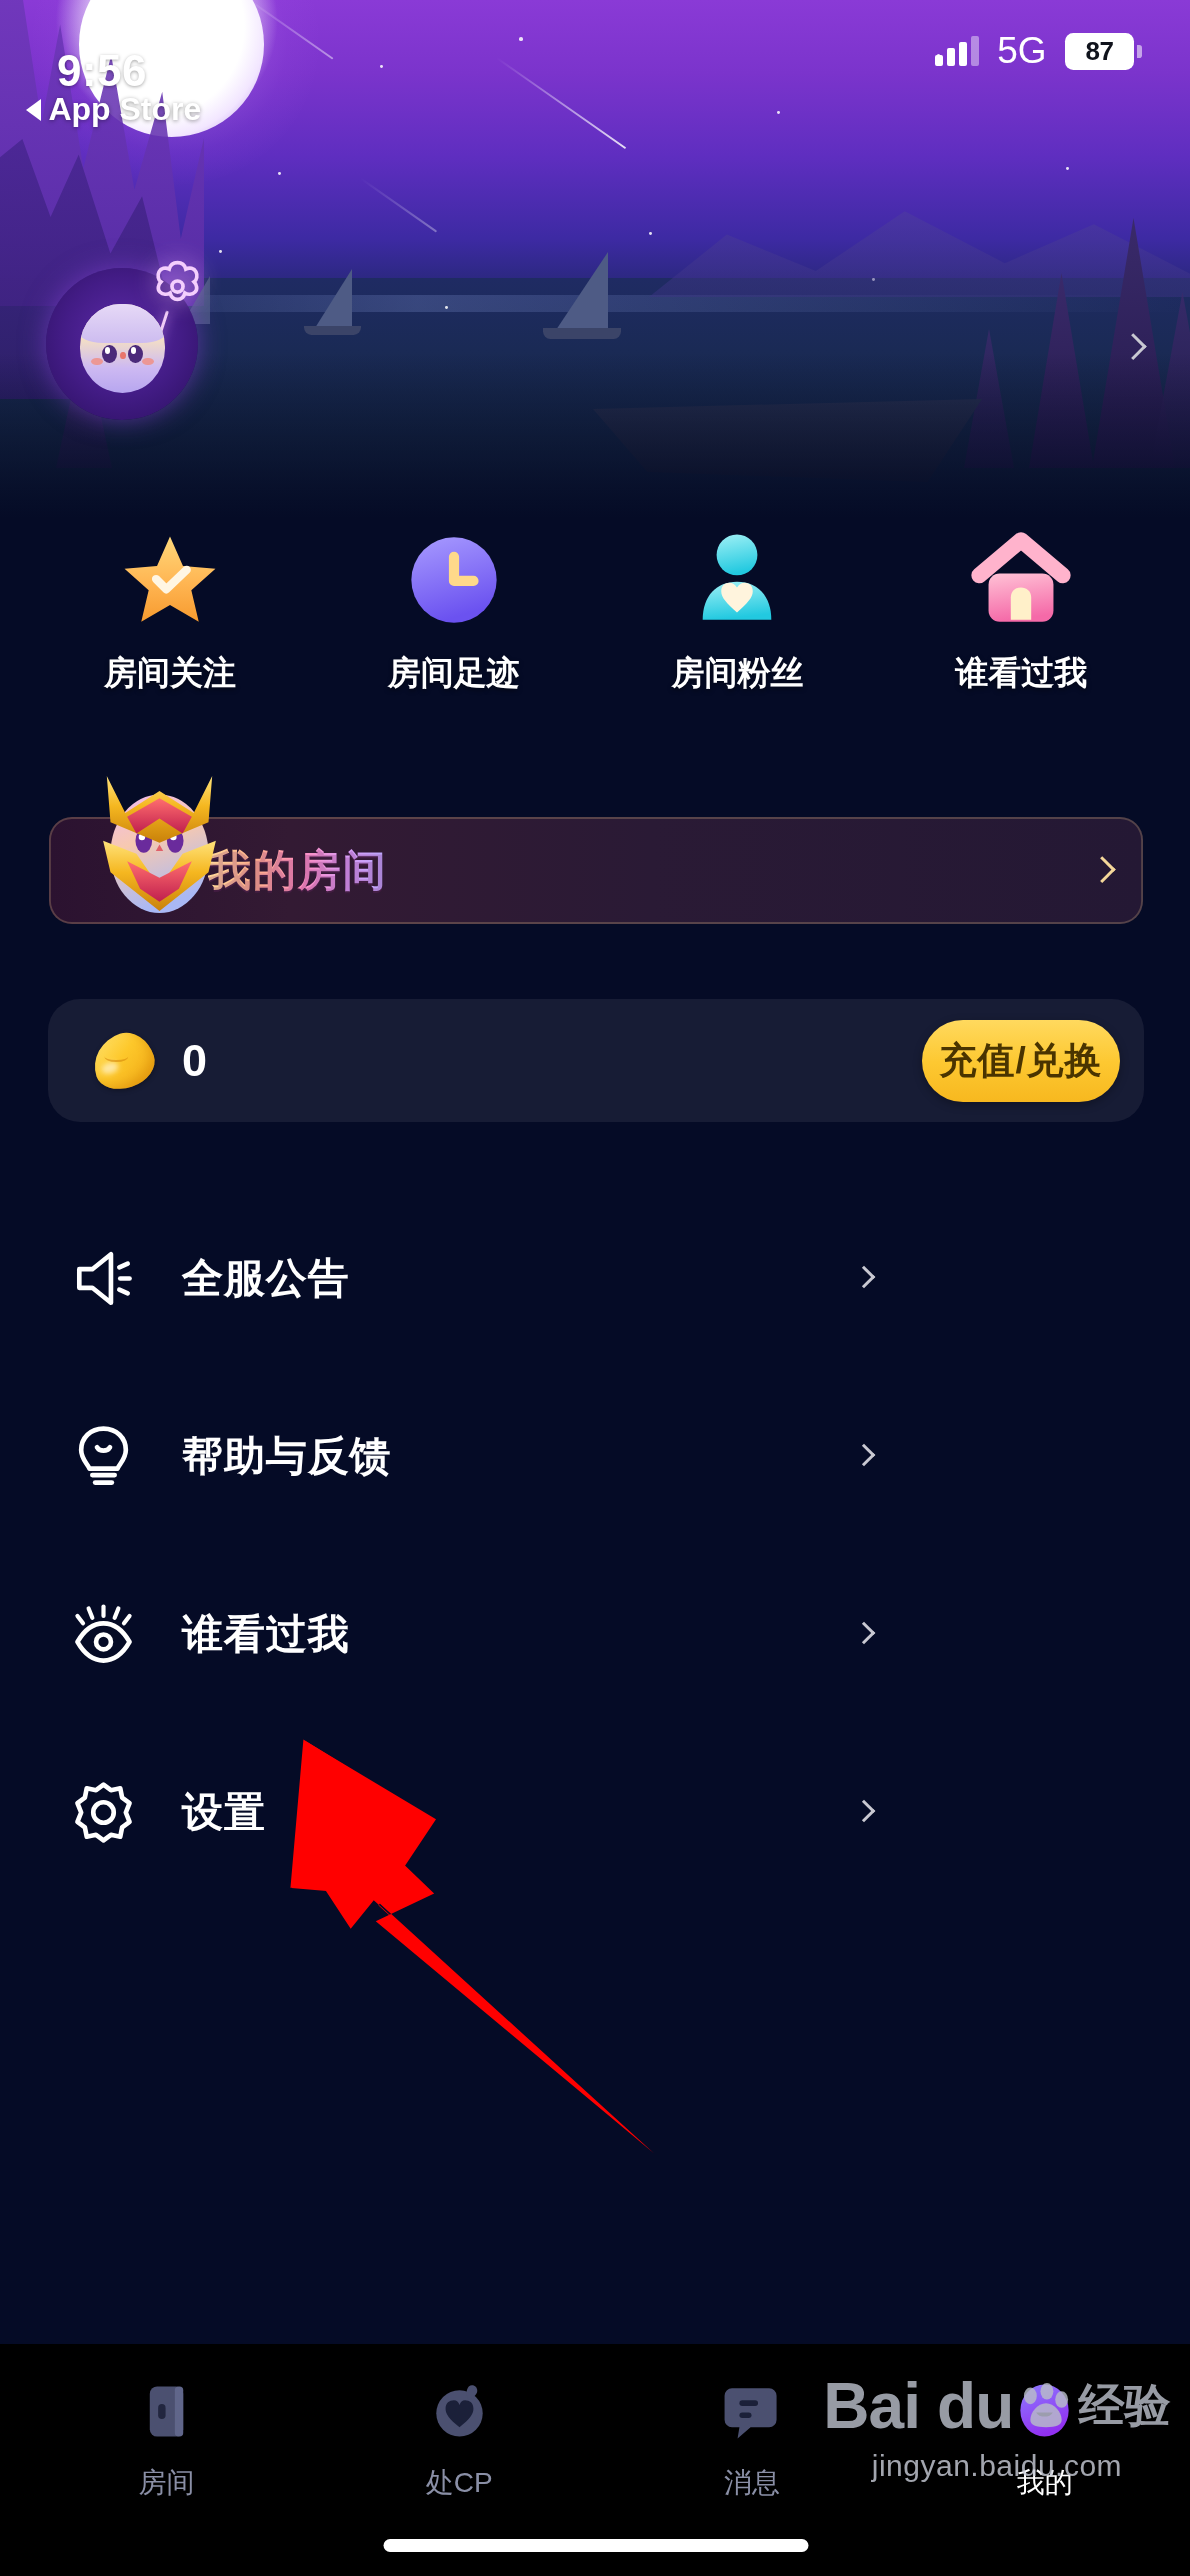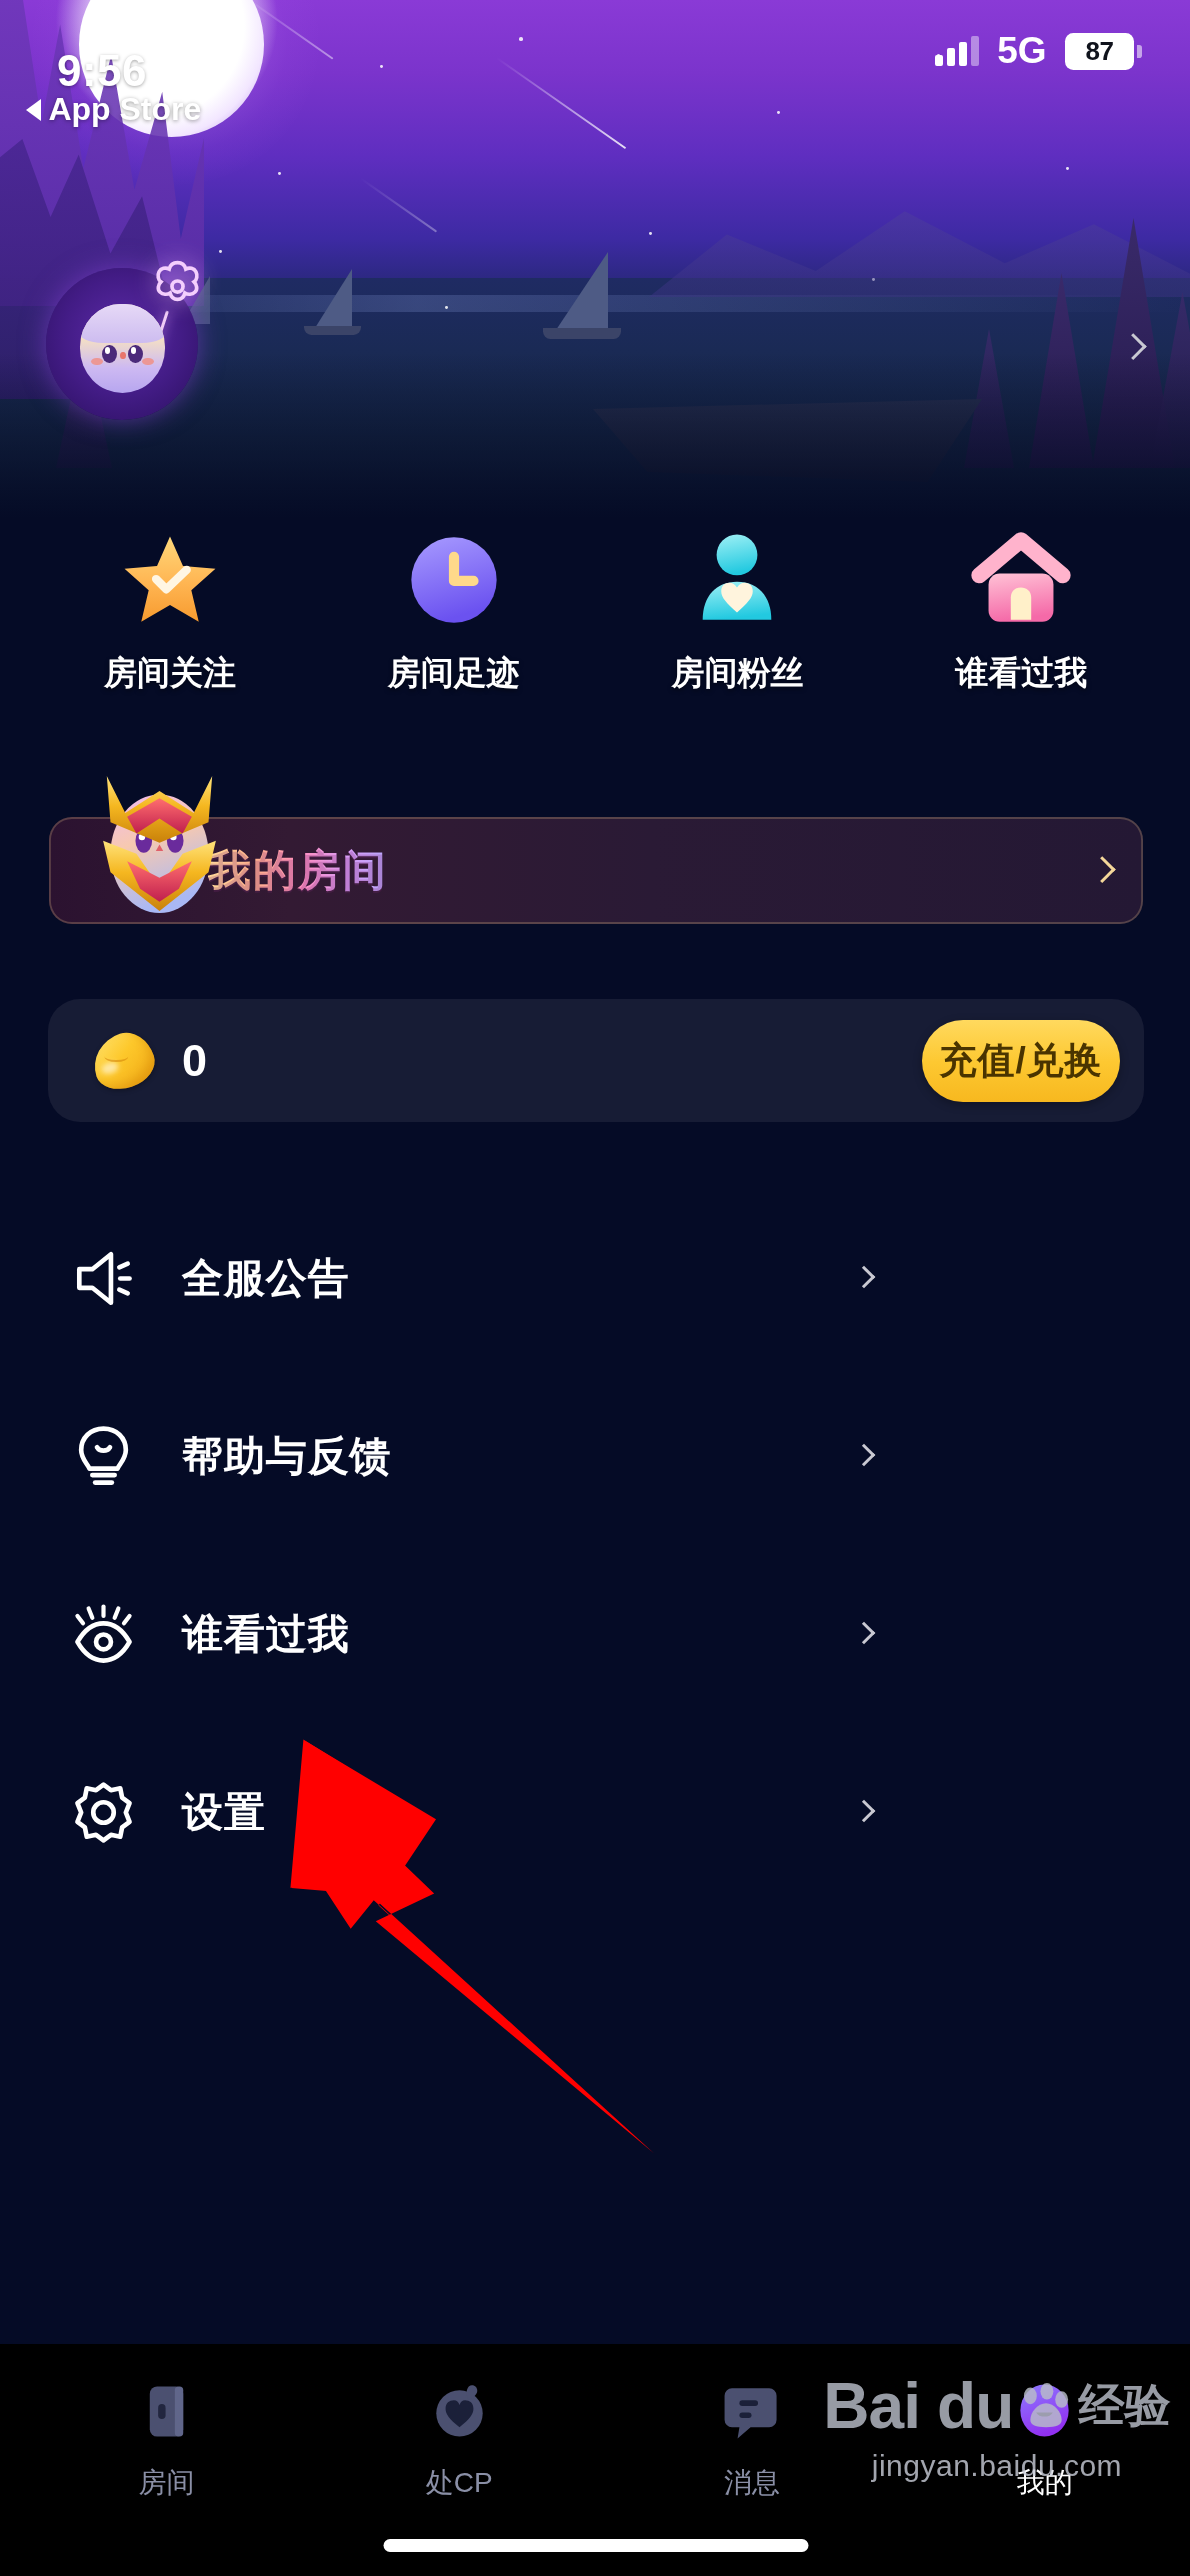--- a/index.html
+++ b/index.html
@@ -83,21 +83,21 @@
     padding:0 57px;
   }
   .sb-time{ font-size:44px; font-weight:700; letter-spacing:0.5px; text-shadow:0 0.9px 3.7px rgba(0,0,0,0.35);margin-top:40px; }
   .sb-right{ display:flex; align-items:center; gap:18.5px; }
   .bars{ display:flex; align-items:flex-end; gap:4.6px; height:30px; }
   .bars i{ display:block; width:7.4px; border-radius:1.9px; background:#fff; }
   .bars i:nth-child(1){ height:11px; }
   .bars i:nth-child(2){ height:17.6px; }
   .bars i:nth-child(3){ height:24px; }
   .bars i:nth-child(4){ height:30px; background:rgba(255,255,255,0.42); }
-  .sb-net{ font-size:37px; font-weight:700; }
+  .sb-net{ font-size:37px; font-weight:400; }
   .battery{
     position:relative; display:flex; align-items:center; justify-content:center;
     width:69px; height:37px; border-radius:8.3px; background:#fff; color:#10131c;
     font-size:26px; font-weight:800; letter-spacing:-0.5px;
   }
   .battery:after{
     content:""; position:absolute; right:-8.3px; top:12px; width:5.6px; height:13px;
     border-radius:0 2.8px 2.8px 0; background:rgba(255,255,255,0.55);
   }
 

